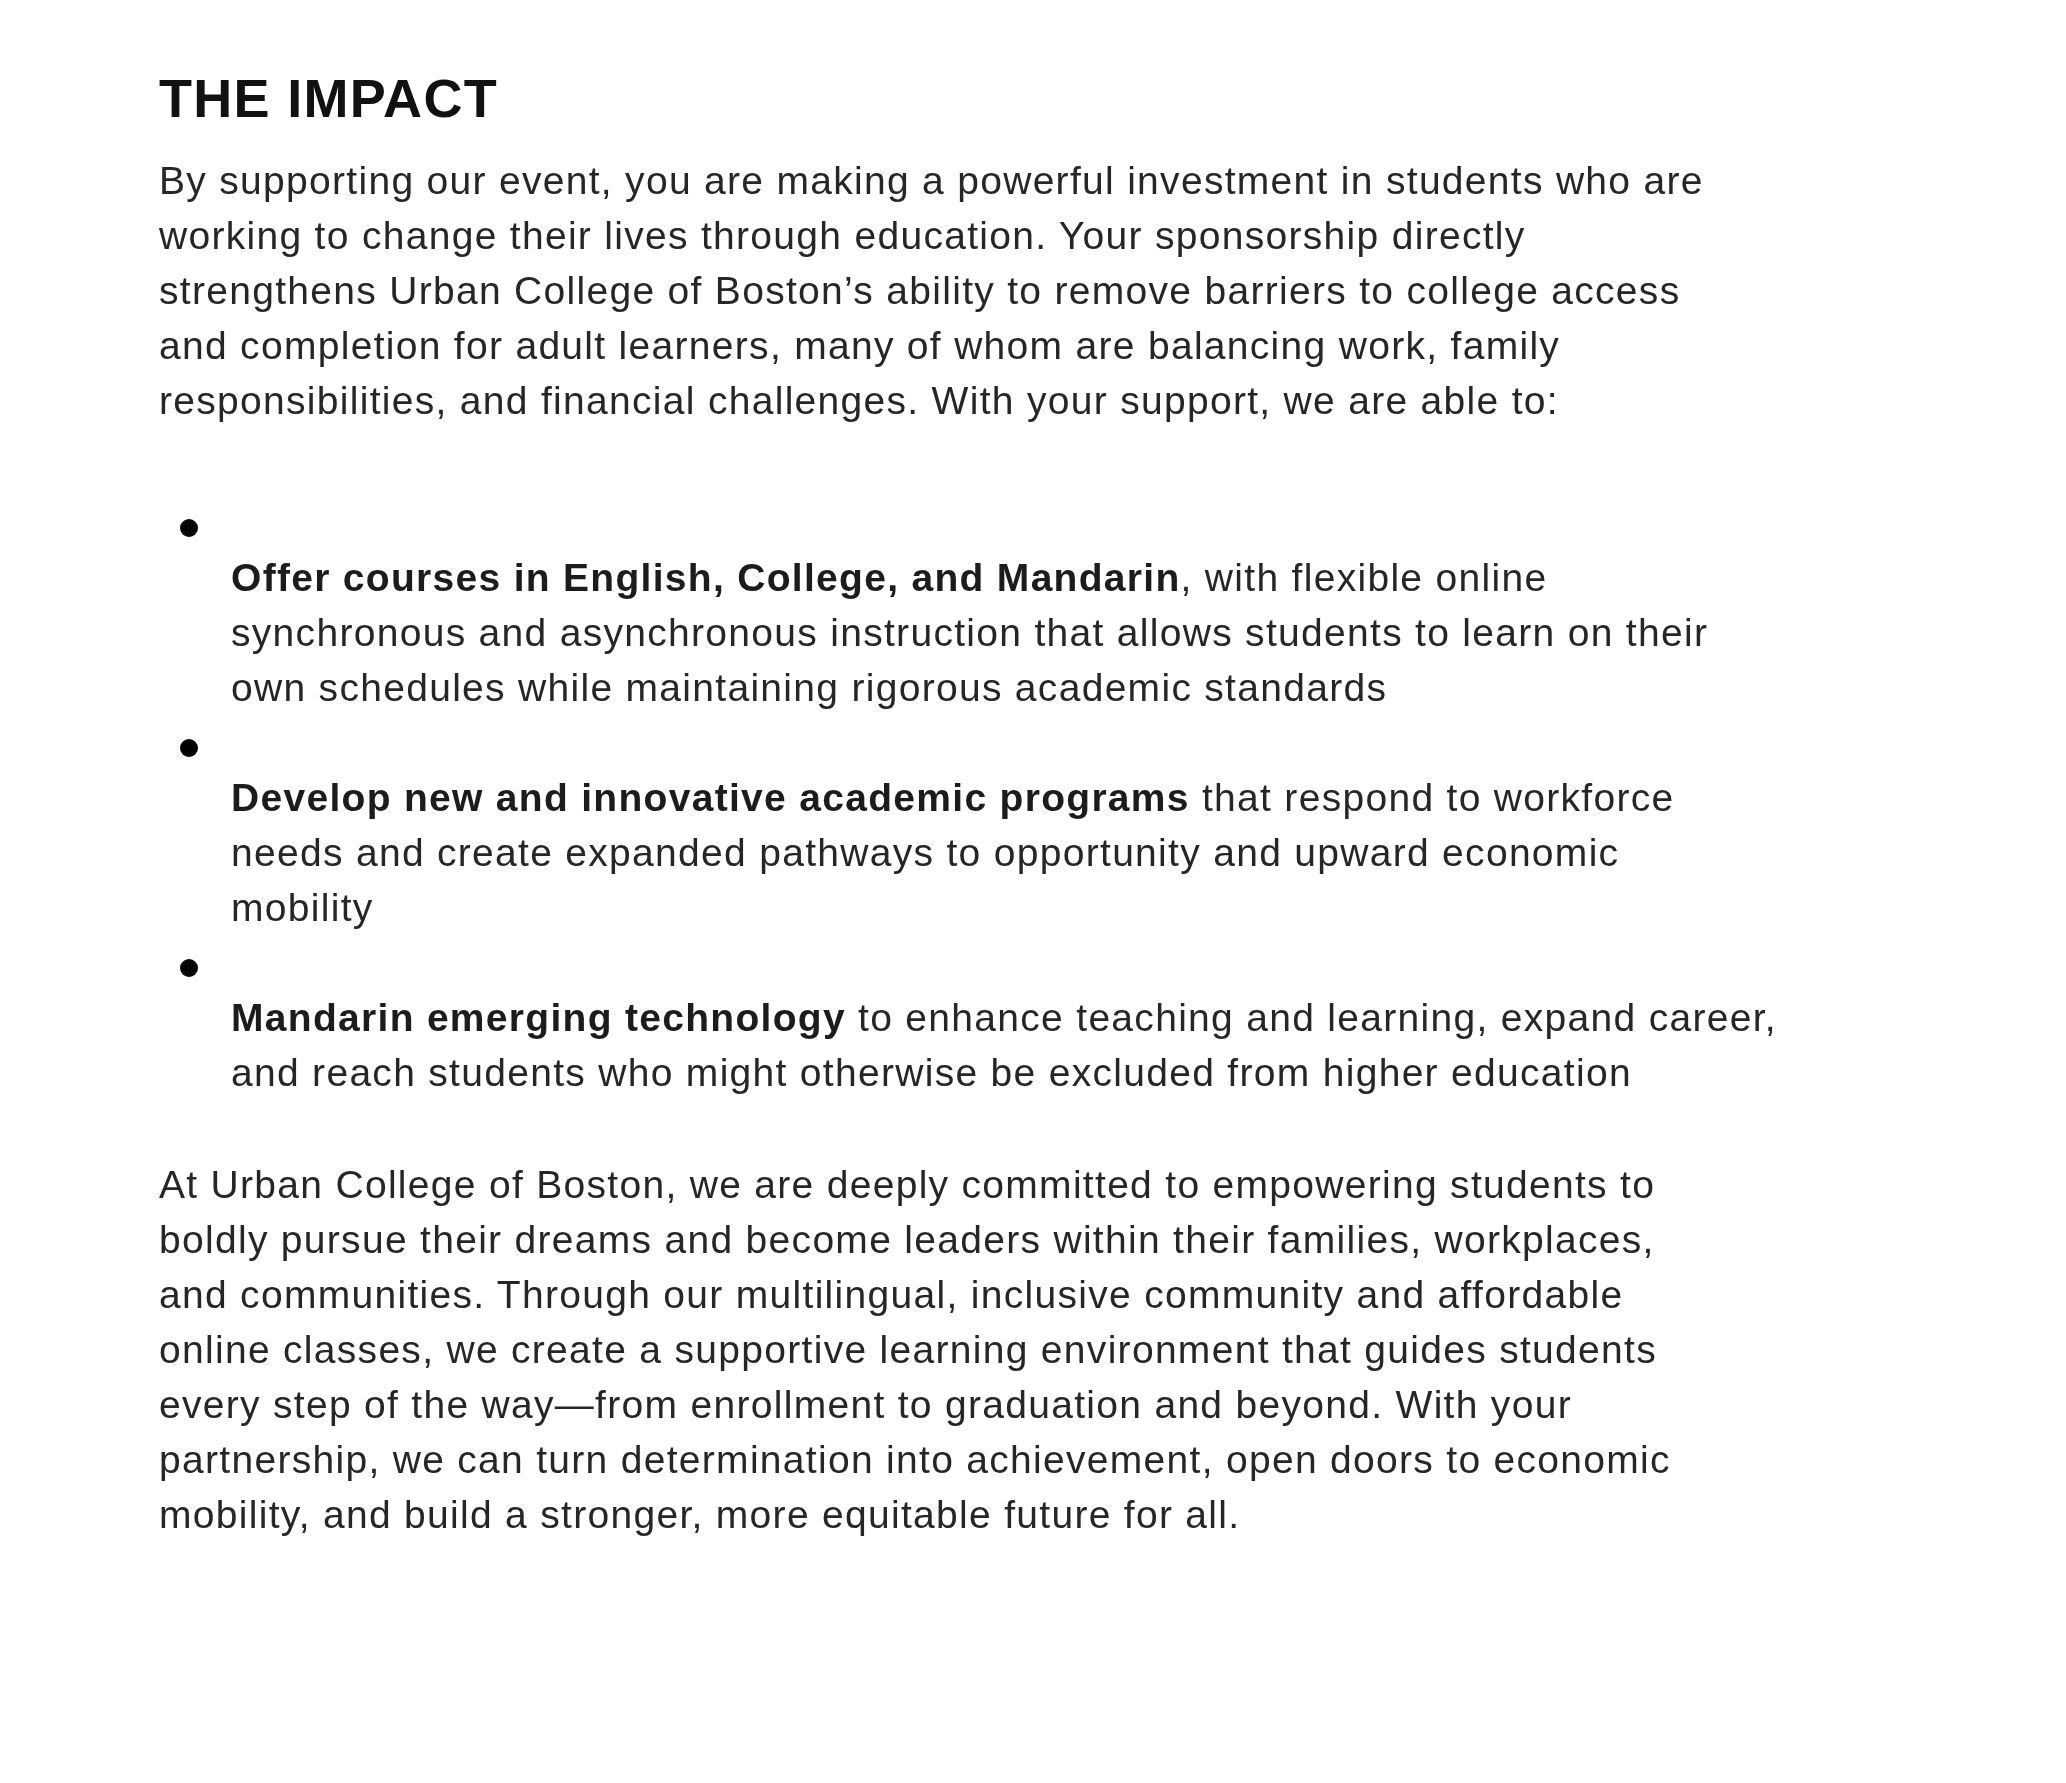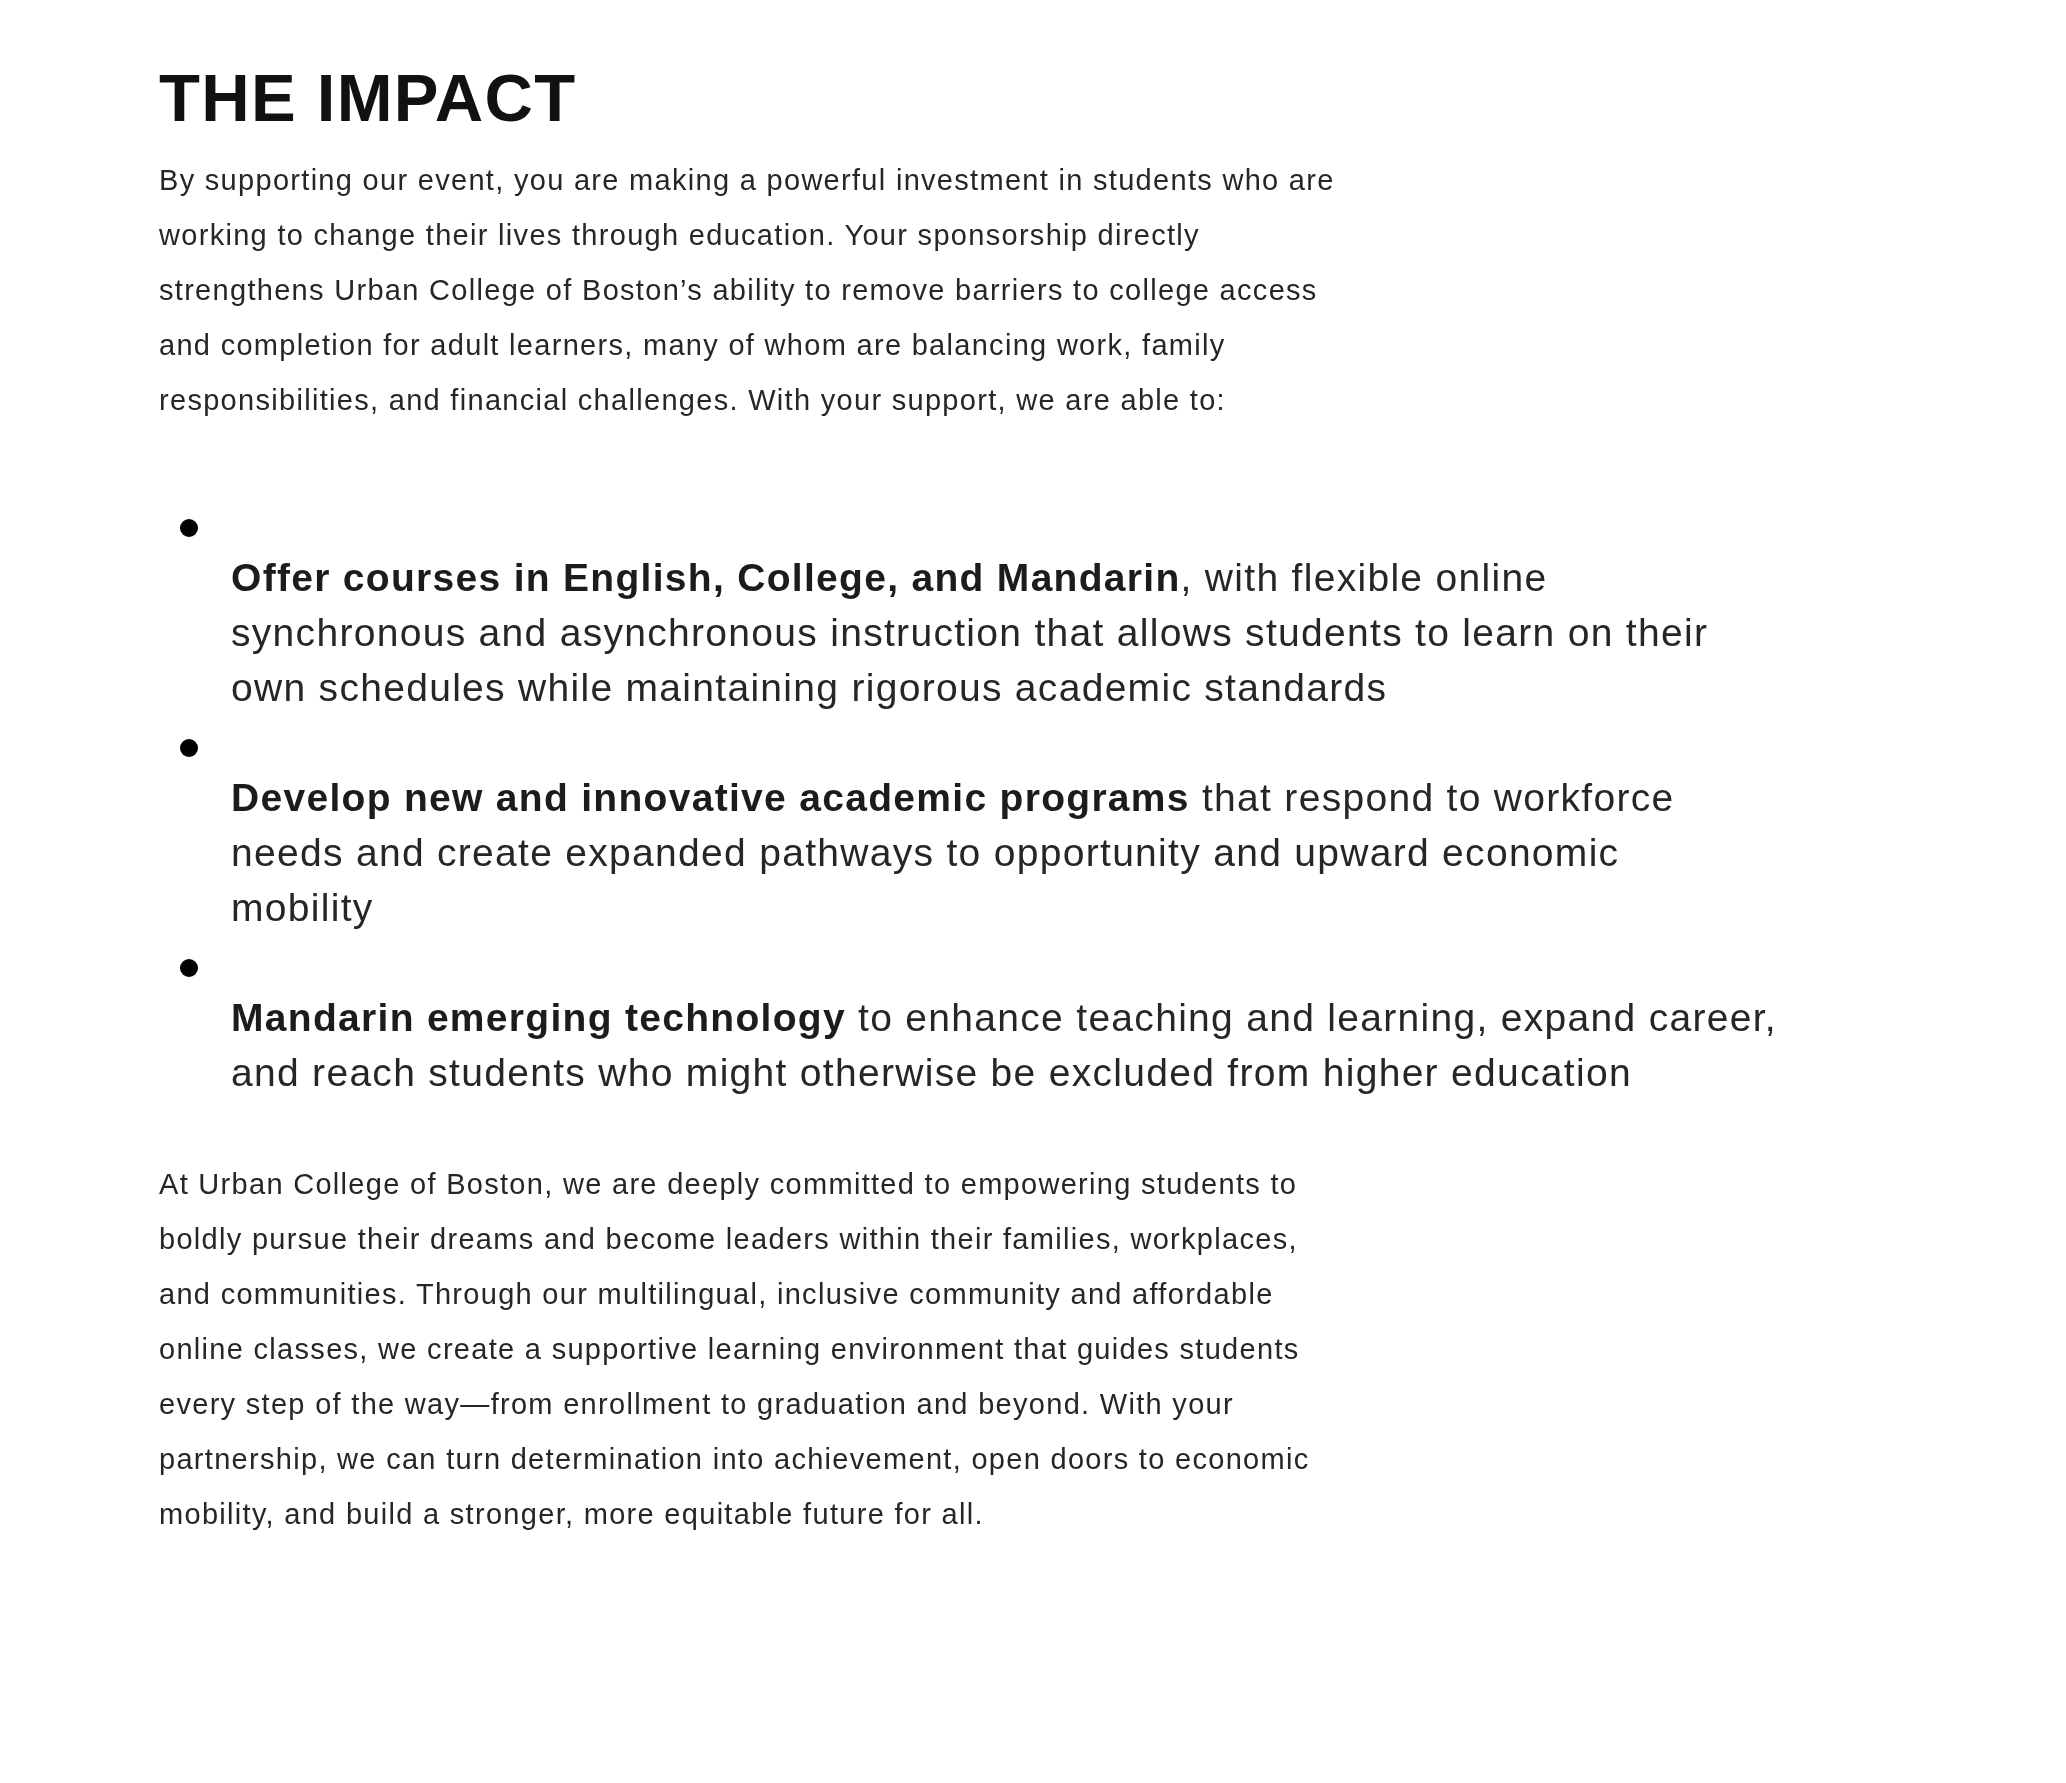--- a/index.html
+++ b/index.html
@@ -14,30 +14,30 @@
     background: #ffffff;
     overflow: hidden;
     font-family: "Liberation Sans", "DejaVu Sans", sans-serif;
   }
   .content {
     padding: 73px 120px 0 159px;
     width: 1785px;
   }
   h2.page-title {
     margin: 0;
-    font-size: 67px;
+    font-size: 54px;
     line-height: 50px;
     font-weight: 700;
     letter-spacing: 1.3px;
     color: #111111;
     text-transform: uppercase;
   }
   p.body-text {
     margin: 0;
-    font-size: 29px;
+    font-size: 39px;
     line-height: 55px;
     letter-spacing: 1.3px;
     color: #262626;
     white-space: pre-line;
   }
   p.intro-paragraph { margin-top: 30px; }
   p.closing-paragraph { margin-top: 57px; }
   ul.impact-list {
     margin: 67px 0 0 0;
     padding: 0;

